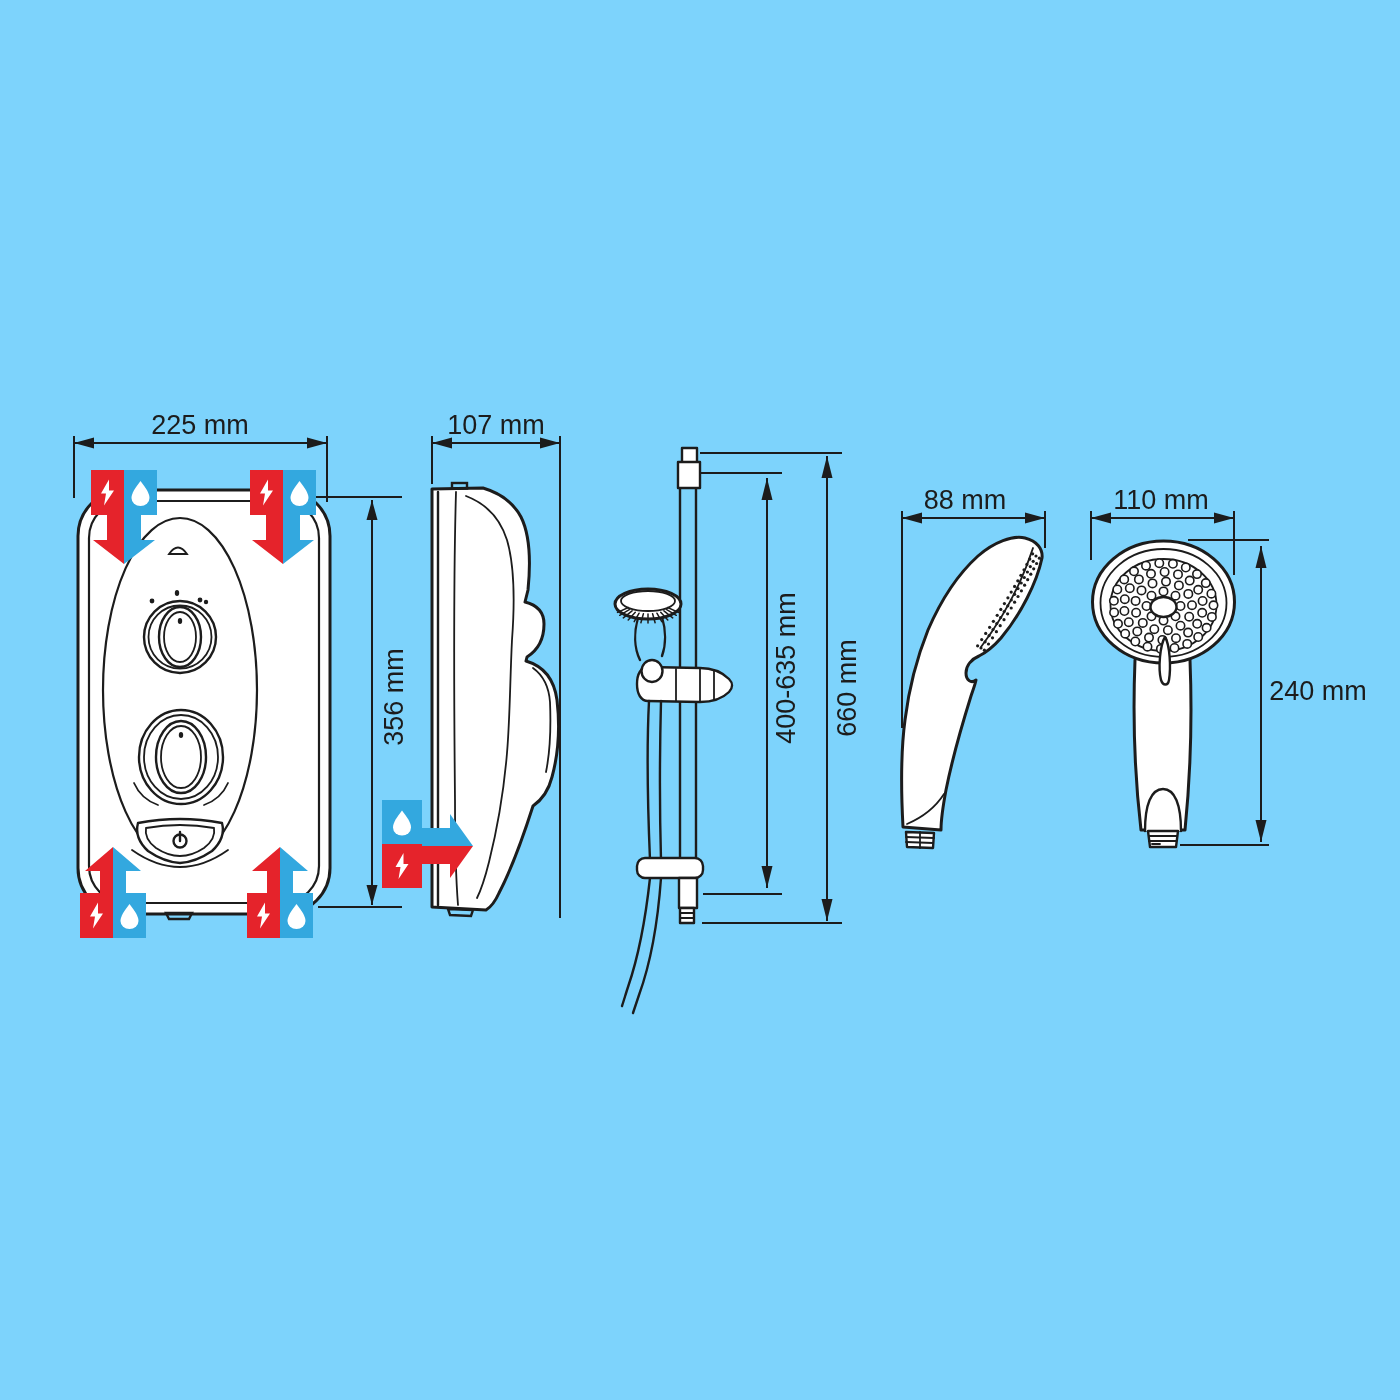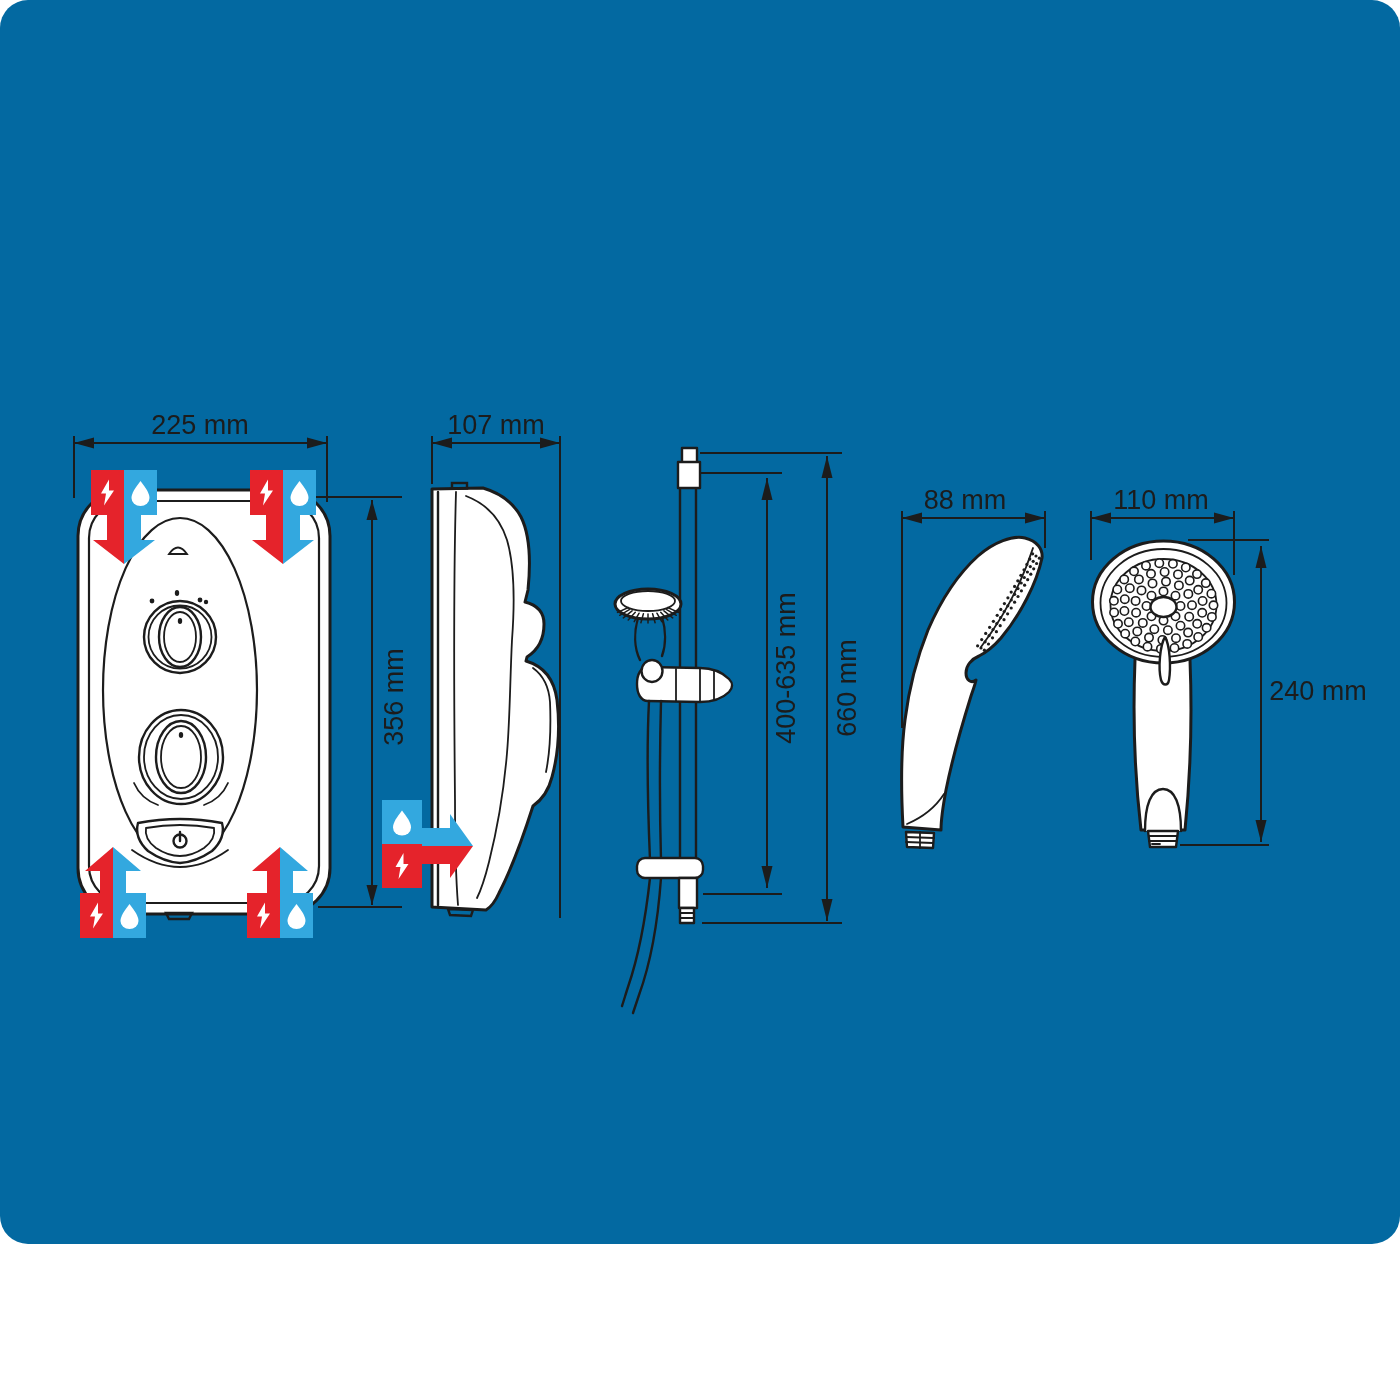--- a/index.html
+++ b/index.html
@@ -1,16 +1,16 @@
 <!DOCTYPE html>
 <html style="--line: #1c1c1c; --red: #e5232b; --blue: #33a8df;"><head>
 <meta charset="utf-8">
 <style>
   html,body{margin:0;padding:0;background:#ffffff;}
-  .stage{width:1400px;height:1244px;background:#0369a1;position:relative;border-radius:28px;}
+  .stage{width:1400px;height:1400px;background:#7dd3fc;position:relative;}
   svg{display:block;}
   text{font-family:"Liberation Sans", sans-serif;font-size:27px;fill:var(--line);}
   .rot{font-size:27px;}
   .outline{fill:#fff;stroke:var(--line);stroke-width:3;stroke-linejoin:round;stroke-linecap:round;}
   .outline2{fill:#fff;stroke:var(--line);stroke-width:2.4;stroke-linejoin:round;stroke-linecap:round;}
   .thin{fill:none;stroke:var(--line);stroke-width:1.8;stroke-linecap:round;}
   .med{fill:none;stroke:var(--line);stroke-width:2.4;stroke-linecap:round;}
   .dim{fill:none;stroke:var(--line);stroke-width:2;}
   .dimfill{fill:var(--line);stroke:none;}
   .nozzle{fill:#fff;stroke:var(--line);stroke-width:1.6;}

